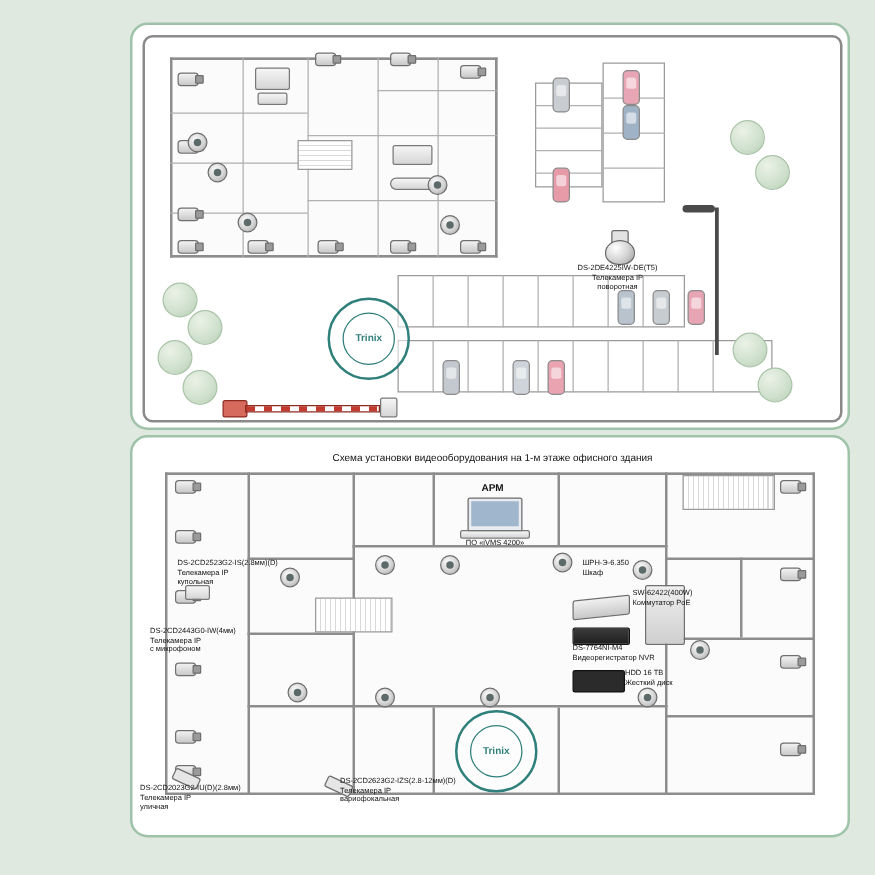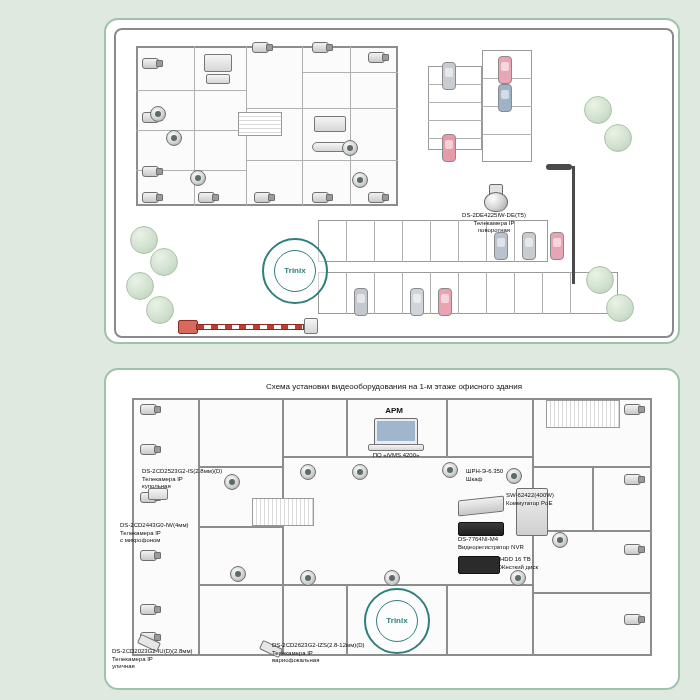--- a/index.html
+++ b/index.html
@@ -11,21 +11,21 @@
     position:relative;
   }
   .panel{
     position:absolute;
     background:#ffffff;
     border:2px solid #9fc3a8;
     border-radius:14px;
     box-sizing:border-box;
   }
   #panel-top{left:104px;top:18px;width:576px;height:326px;}
-  #panel-bottom{left:104px;top:368px;width:576px;height:322px;}
+  #panel-bottom{left:104px;top:348px;width:576px;height:322px;}
 
   .inner-frame{
     position:absolute;
     border:2px solid #8a8a8a;
     border-radius:8px;
     box-sizing:border-box;
   }
   .wall{position:absolute;background:#8d8d8d;}
   .wall-thin{position:absolute;background:#b0b0b0;}
   .room-fill{position:absolute;background:#fbfbfb;border:1px solid #bdbdbd;box-sizing:border-box;}

